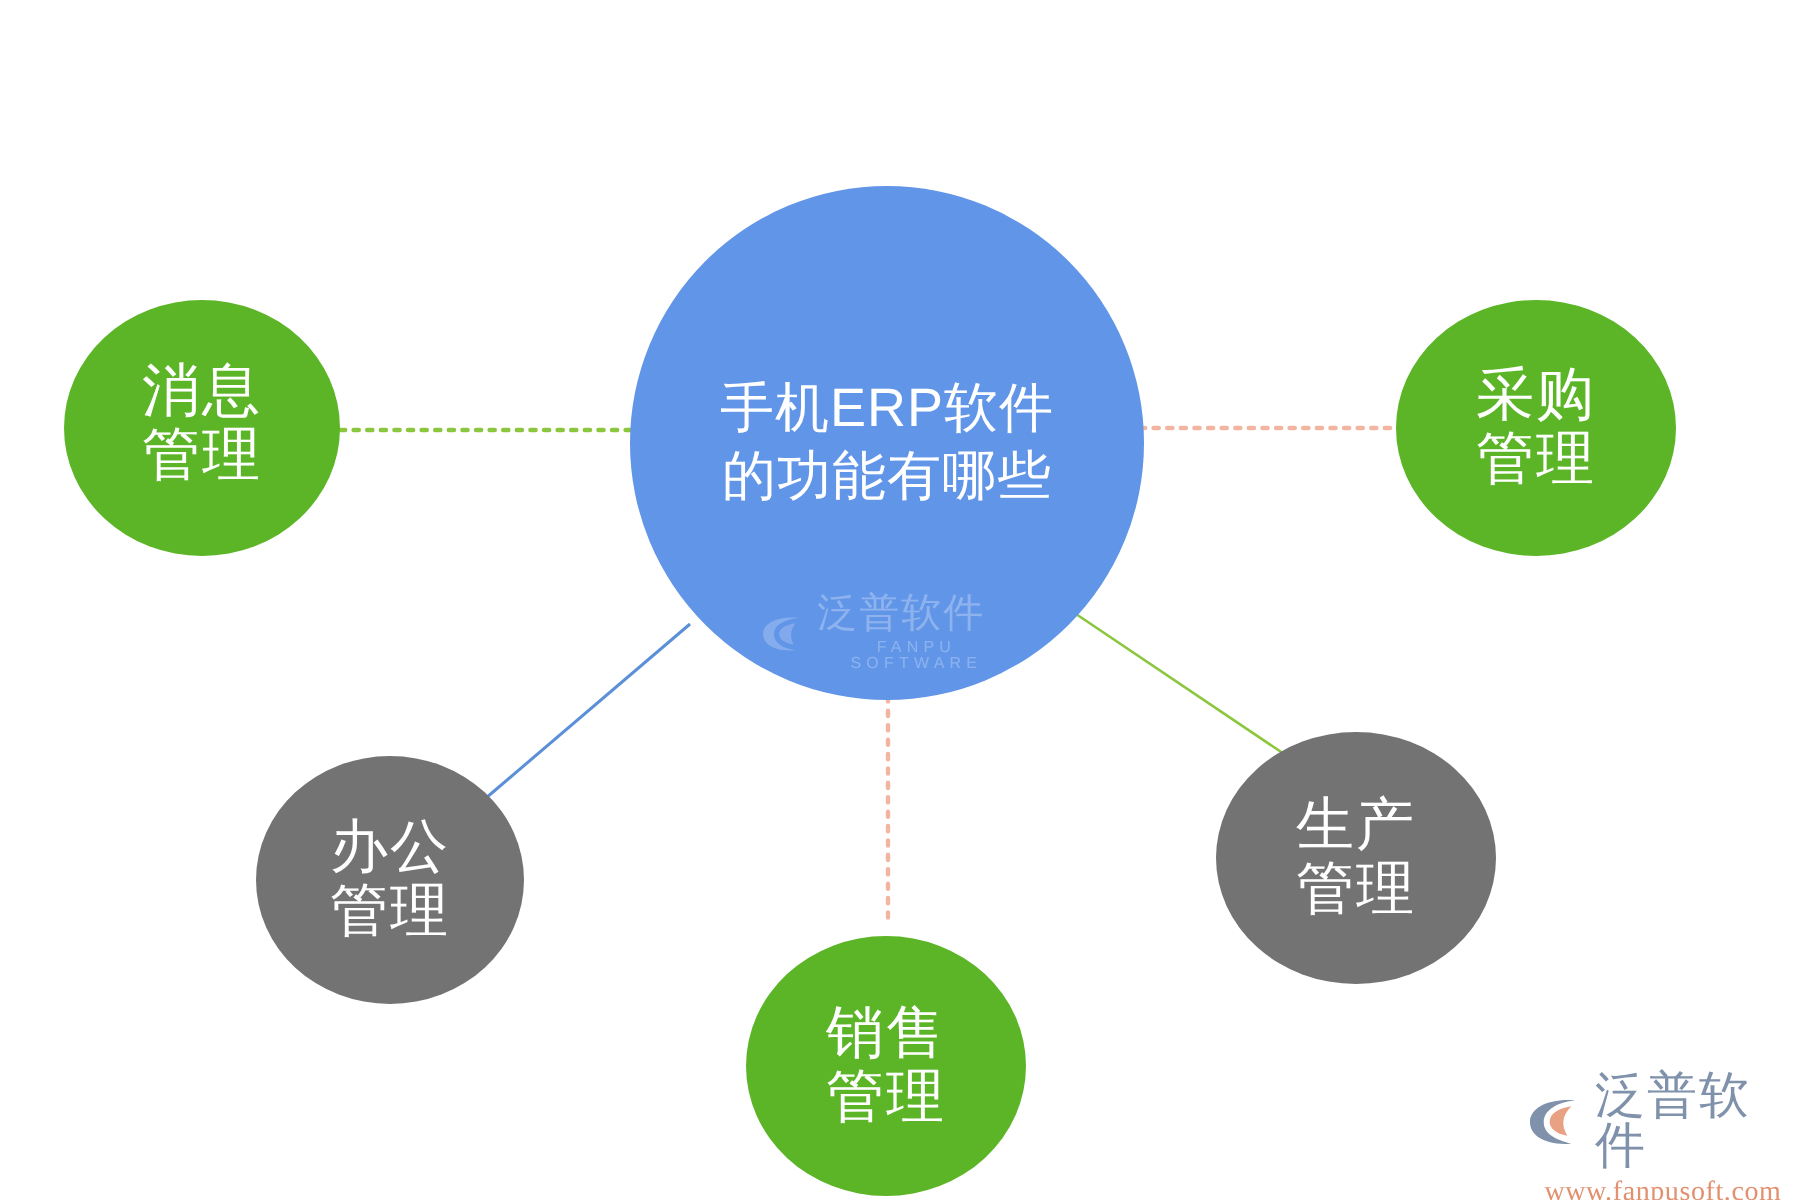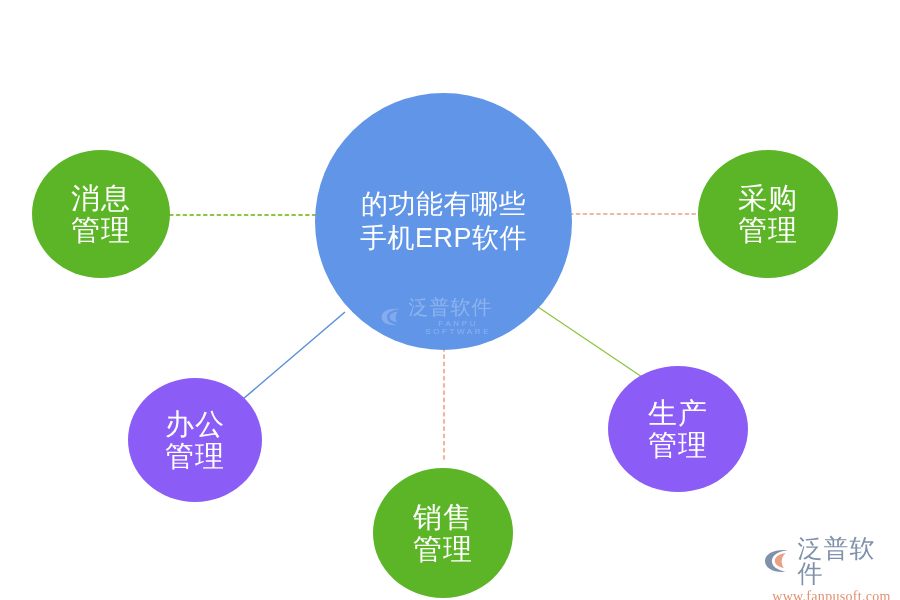--- a/index.html
+++ b/index.html
@@ -56,23 +56,23 @@
   }
   #node-center .line {
     font-size: 27px;
     line-height: 1.25;
     letter-spacing: 0.5px;
   }
 
   
   .leaf .line { font-size: 29px; }
   .leaf.green { background: #5BB527; }
-  .leaf.cyan  { background: #8b5cf6; }
+  .leaf.cyan  { background: #737373; }
 
-  #node-xiaoxi   { left: 32px;  top: 150px; width: 138px; height: 128px; }
+  #node-xiaoxi   { left: 32px;  top: 150px; width: 138px; height: 128px; font-family: Liberation Mono, monospace; }
   #node-caigou   { left: 698px; top: 150px; width: 140px; height: 128px; }
   #node-bangong  { left: 128px; top: 378px; width: 134px; height: 124px; }
   #node-xiaoshou { left: 373px; top: 468px; width: 140px; height: 130px; align-items: center; }
   #node-shengchan{ left: 608px; top: 366px; width: 140px; height: 126px; }
 
   
   #hub-watermark {
     position: absolute;
     left: 50%;
     top: 204px;
@@ -133,22 +133,22 @@
 
   <svg id="connectors" viewBox="0 0 900 600" width="900" height="600" xmlns="http://www.w3.org/2000/svg">
     <line x1="170" y1="215" x2="316" y2="215" stroke="#8CC63F" stroke-width="2.2" stroke-dasharray="2.6 4.2" stroke-linecap="round"></line>
     <line x1="570" y1="214" x2="729" y2="214" stroke="#F2B6A0" stroke-width="2.2" stroke-dasharray="2.6 4.2" stroke-linecap="round"></line>
     <line x1="444" y1="341" x2="444" y2="463" stroke="#F2B6A0" stroke-width="2.2" stroke-dasharray="2.6 4.6" stroke-linecap="round"></line>
     <line x1="345" y1="312" x2="243" y2="399" stroke="#5B8FD8" stroke-width="1.5"></line>
     <line x1="538" y1="307" x2="651" y2="383" stroke="#8CC63F" stroke-width="1.3"></line>
   </svg>
 
   <div class="node" id="node-center">
+    <span class="line">手机ERP软件</span>
     <span class="line">的功能有哪些</span>
-    <span class="line">手机ERP软件</span>
 
     <div id="hub-watermark">
       <svg width="26" height="22" viewBox="0 0 26 22" xmlns="http://www.w3.org/2000/svg">
         <path d="M22 2 C10 1 2 5 2 11 C2 17 9 21 20 20 C13 19 8 16 8 11 C8 6 14 3 22 2 Z" fill="#ffffff" opacity="0.75"></path>
         <path d="M20 5 C14 6 11 8 11 11 C11 14 14 16 19 17 C17 13 17 9 20 5 Z" fill="#cdd9f4"></path>
       </svg>
       <span class="wm-text">
         <span class="wm-cn">泛普软件</span>
         <span class="wm-en">FANPU SOFTWARE</span>
       </span>

